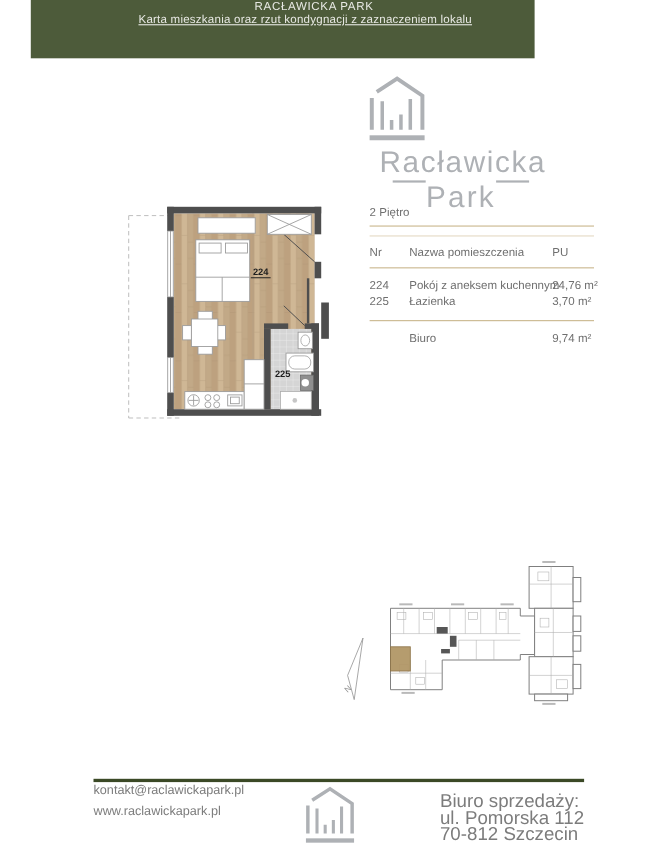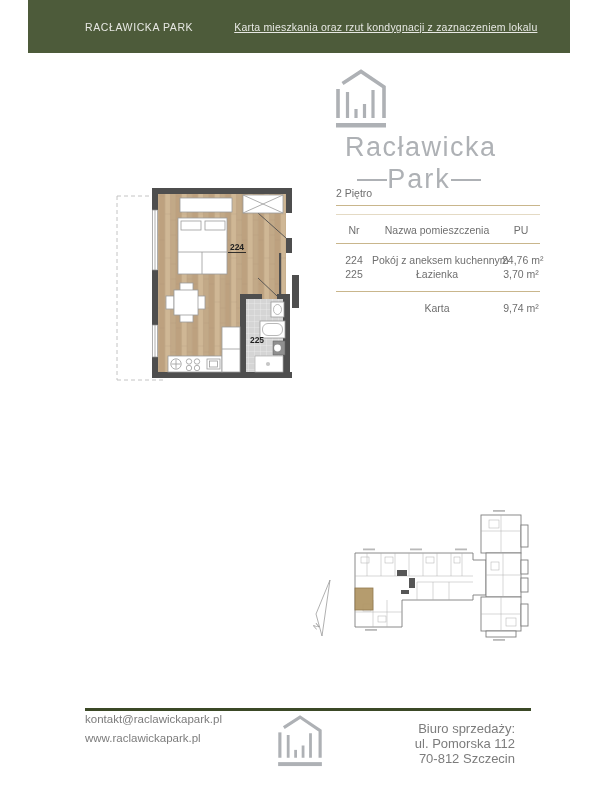--- a/index.html
+++ b/index.html
@@ -1,56 +1,56 @@
 <!DOCTYPE html>
 <html style="--green: #4d5b3a; --green_dark: #3b4926; --logo_gray: #aeb1b5; --line_dark: #9a8a66; --line_tan: #c9b68c; --line_faint: #e4dac4; --wood: #c7ae8d; --unit_highlight: #b29767;"><head>
 <meta charset="utf-8">
 <style>
   * { margin:0; padding:0; box-sizing:border-box; }
   html,body { width:600px; height:788px; background:#fff; font-family:"Liberation Sans", sans-serif; }
   #page { position:relative; width:600px; height:788px; background:#fff; overflow:hidden; }
 
   
-  .topbar { position:absolute; left:28px; top:0; width:542px; height:53px;
-            background:var(--green,#4d5b3a); display:flex; align-items:center; }
+  .topbar { position:absolute; left:28px; top:0; width:458px; height:53px;
+            background:var(--green,#4d5b3a); display:flex; align-items:center;flex-direction:column; }
   .topbar .brand { margin-left:57px; color:#e7e8e3; font-size:10.5px; letter-spacing:.6px; white-space:nowrap; }
   .topbar .doc-title { margin-left:41px; color:#e7e8e3; font-size:10.5px; letter-spacing:.2px; white-space:nowrap;text-decoration:underline; }
 
   
   .logo-wrap { position:absolute; left:333px; top:68px; display:flex; align-items:flex-start;flex-direction:column; }
   .logo-text { margin-left:12px; width:148px; color:var(--logo_gray,#a8acb0); }
   .logo-line1 { font-size:27px; letter-spacing:1.5px; line-height:30px; text-align:center; }
-  .logo-line2 { display:flex; align-items:center; justify-content:center; gap:0; margin-top:2px; }
+  .logo-line2 { display:flex; justify-content:center; gap:0; margin-top:2px; }
   .logo-line2 .word { font-size:27px; letter-spacing:2px; }
   .logo-dash { width:30px; height:2px; background:var(--logo_gray,#a8acb0); }
 
   
   .spec { position:absolute; left:336px; top:178px; width:204px; color:#6f6f6f; }
   .spec .title-row { display:flex; justify-content:space-between; font-weight:bold;
                      color:#3b3b3b; font-size:11px; padding-bottom:7px;
                      border-bottom:1.6px solid var(--line_dark,#9a8a66); }
   .spec .floor-row { font-size:10.5px; padding:9px 0 6px; border-bottom:1px solid var(--line_tan,#c9b68c); }
   .spec .spacer-row { height:9px; border-bottom:1px solid var(--line_faint,#e4dac4); }
   .grid3 { display:grid; grid-template-columns:36px 130px auto; }
   .spec .head-row { font-size:10.5px; padding:9px 0 7px; border-bottom:1px solid var(--line_tan,#c9b68c); }
   .spec .body-rows { padding:9px 0 10px; border-bottom:1px solid var(--line_tan,#c9b68c); }
   .spec .body-rows .grid3 { font-size:10.5px; line-height:14px; }
-  .spec .cell { white-space:nowrap;text-align:center; }
+  .spec .cell { white-space:nowrap; }
   .spec .taras-row { padding-top:10px; font-size:10.5px; }
 
   
   .plan-main { position:absolute; left:110px; top:183px; }
   .plan-mini { position:absolute; left:305px; top:498px; }
   .plan-label { font-weight:bold; font-size:8.5px; fill:#1f1f1f; }
 
   
   .footer-line { position:absolute; left:85px; top:708px; width:446px; height:3px; background:var(--green_dark,#3b4926); }
   .footer-left { position:absolute; left:85px; top:710px; font-size:11.5px; color:#7c7c7c; line-height:19px; }
   .footer-left a { color:#7c7c7c; text-decoration:none; display:block; }
-  .footer-right { position:absolute; right:85px; top:721px; text-align:right; font-size:13px; color:#7c7c7c; line-height:15px; }
+  .footer-right { position:absolute; right:69px; top:721px; text-align:left; font-size:17px; color:#7c7c7c; line-height:15px; }
   .footer-icon { position:absolute; left:272px; top:714px; }
 
   .icon-stroke { stroke:var(--logo_gray,#b3b5b8); fill:none; }
   .icon-fill { fill:var(--logo_gray,#b3b5b8); }
 </style>
 </head>
 <body>
 
 <div id="page">
 
@@ -206,21 +206,21 @@
         <span class="cell">24,76 m²</span>
       </div>
       <div class="grid3">
         <span class="cell">225</span>
         <span class="cell">Łazienka</span>
         <span class="cell">3,70 m²</span>
       </div>
     </div>
     <div class="taras-row grid3">
       <span class="cell"></span>
-      <span class="cell">Karta</span>
+      <span class="cell">Biuro</span>
       <span class="cell">9,74 m²</span>
     </div>
   </div>
 
   <svg class="plan-mini" width="250" height="152" viewBox="0 0 250 152">
     <g fill="#ffffff" stroke="#7e7e7e" stroke-width="0.9">
       <path d="M50 55 H168 V62 H181 V97 H168 V102 H97 V129 H50 Z"></path>
       <rect x="176" y="17" width="40" height="38"></rect>
       <rect x="216" y="27" width="7" height="22"></rect>
       <rect x="181" y="55" width="35" height="44"></rect>

